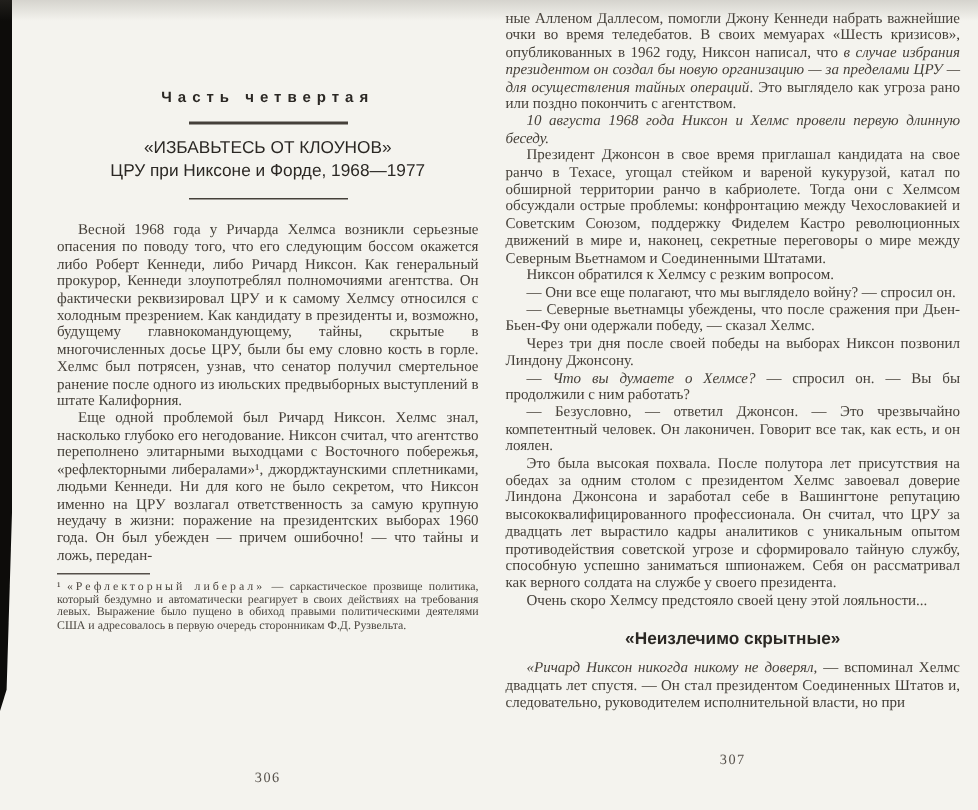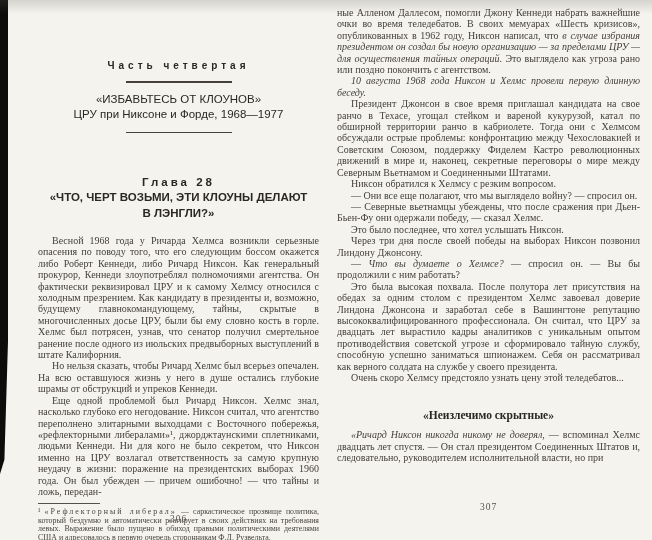--- a/index.html
+++ b/index.html
@@ -47,22 +47,22 @@
   .page-right .body-text{margin-top:7px;}
   .para{margin:0;text-indent:14px;}
   .para.no-indent{text-indent:0;}
   .it{font-style:italic;margin-top:32px;}
   .sp{letter-spacing:2px;}
 
   .footnote-rule{width:62px;height:1px;background:#55504a;margin:6px 0 4px 0;}
   .footnote{font-size:7.9px;line-height:8.5px;text-align:justify;color:#4a453e;margin:0;}
 
   .section-heading{
-    margin:26px 0 0 0;text-align:center;
-    font-family:Liberation Serif, serif;font-weight:bold;
+    margin:14px 0 0 0;text-align:center;
+    font-family:Liberation Sans, sans-serif;font-weight:bold;
     font-size:11.5px;color:#2b2824;line-height:13px;
   }
   .quote-block{margin-top:12px;}
 
   .page-number{
     position:absolute;left:0;right:0;text-align:center;
     font-size:9.5px;color:#55504a;letter-spacing:1px;
   }
   .page-left .page-number{top:514px;}
   .page-right .page-number{top:502px;}
@@ -73,51 +73,45 @@
 <div class="scan">
   <div class="edge-strip"></div>
 
   <div class="page page-left">
     <p class="part-heading">Часть четвертая</p>
     <div class="rule"></div>
     <p class="part-title">«ИЗБАВЬТЕСЬ ОТ КЛОУНОВ»</p>
     <p class="part-title">ЦРУ при Никсоне и Форде, 1968—1977</p>
     <div class="rule"></div>
 
-    <div class="chapter-block">
-      <p class="chapter-heading">Глава 28</p>
-      <p class="chapter-title">«ЧТО, ЧЕРТ ВОЗЬМИ, ЭТИ КЛОУНЫ ДЕЛАЮТ</p>
-      <p class="chapter-title">В ЛЭНГЛИ?»</p>
-    </div>
 
     <div class="body-text">
         <p class="para"><span>Весной 1968 года у Ричарда Хелмса возникли серьезные опасения по поводу того, что его следующим боссом окажется либо Роберт Кеннеди, либо Ричард Никсон. Как генеральный прокурор, Кеннеди злоупотреблял полномочиями агентства. Он фактически реквизировал ЦРУ и к самому Хелмсу относился с холодным презрением. Как кандидату в президенты и, возможно, будущему главнокомандующему, тайны, скрытые в многочисленных досье ЦРУ, были бы ему словно кость в горле. Хелмс был потрясен, узнав, что сенатор получил смертельное ранение после одного из июльских предвыборных выступлений в штате Калифорния.</span></p>
-        <p class="para"><span>Но нельзя сказать, чтобы Ричард Хелмс был всерьез опечален. На всю оставшуюся жизнь у него в душе остались глубокие шрамы от обструкций и упреков Кеннеди.</span></p>
         <p class="para"><span>Еще одной проблемой был Ричард Никсон. Хелмс знал, насколько глубоко его негодование. Никсон считал, что агентство переполнено элитарными выходцами с Восточного побережья, «рефлекторными либералами»¹, джорджтаунскими сплетниками, людьми Кеннеди. Ни для кого не было секретом, что Никсон именно на ЦРУ возлагал ответственность за самую крупную неудачу в жизни: поражение на президентских выборах 1960 года. Он был убежден — причем ошибочно! — что тайны и ложь, передан-</span></p>
       </div>
 
     <div class="footnote-rule"></div>
     <p class="footnote"><span>¹ </span><span class="sp">«Рефлекторный либерал»</span><span> — саркастическое прозвище политика, который бездумно и автоматически реагирует в своих действиях на требования левых. Выражение было пущено в обиход правыми политическими деятелями США и адресовалось в первую очередь сторонникам Ф.Д. Рузвельта.</span></p>
 
     <div class="page-number">306</div>
   </div>
 
   <div class="page page-right">
     <div class="body-text">
         <p class="para no-indent"><span>ные Алленом Даллесом, помогли Джону Кеннеди набрать важнейшие очки во время теледебатов. В своих мемуарах «Шесть кризисов», опубликованных в 1962 году, Никсон написал, что </span><span class="it">в случае избрания президентом он создал бы новую организацию — за пределами ЦРУ — для осуществления тайных операций</span><span>. Это выглядело как угроза рано или поздно покончить с агентством.</span></p>
         <p class="para"><span class="it">10 августа 1968 года Никсон и Хелмс провели первую длинную беседу.</span></p>
         <p class="para"><span>Президент Джонсон в свое время приглашал кандидата на свое ранчо в Техасе, угощал стейком и вареной кукурузой, катал по обширной территории ранчо в кабриолете. Тогда они с Хелмсом обсуждали острые проблемы: конфронтацию между Чехословакией и Советским Союзом, поддержку Фиделем Кастро революционных движений в мире и, наконец, секретные переговоры о мире между Северным Вьетнамом и Соединенными Штатами.</span></p>
         <p class="para"><span>Никсон обратился к Хелмсу с резким вопросом.</span></p>
         <p class="para"><span>— Они все еще полагают, что мы выглядело войну? — спросил он.</span></p>
         <p class="para"><span>— Северные вьетнамцы убеждены, что после сражения при Дьен-Бьен-Фу они одержали победу, — сказал Хелмс.</span></p>
-        <p class="para"><span>Это было последнее, что хотел услышать Никсон.</span></p>
         <p class="para"><span>Через три дня после своей победы на выборах Никсон позвонил Линдону Джонсону.</span></p>
         <p class="para"><span>— </span><span class="it">Что вы думаете о Хелмсе?</span><span> — спросил он. — Вы бы продолжили с ним работать?</span></p>
+        <p class="para"><span>— Безусловно, — ответил Джонсон. — Это чрезвычайно компетентный человек. Он лаконичен. Говорит все так, как есть, и он лоялен.</span></p>
         <p class="para"><span>Это была высокая похвала. После полутора лет присутствия на обедах за одним столом с президентом Хелмс завоевал доверие Линдона Джонсона и заработал себе в Вашингтоне репутацию высококвалифицированного профессионала. Он считал, что ЦРУ за двадцать лет вырастило кадры аналитиков с уникальным опытом противодействия советской угрозе и сформировало тайную службу, способную успешно заниматься шпионажем. Себя он рассматривал как верного солдата на службе у своего президента.</span></p>
-        <p class="para"><span>Очень скоро Хелмсу предстояло узнать цену этой теледебатов...</span></p>
+        <p class="para"><span>Очень скоро Хелмсу предстояло своей цену этой лояльности...</span></p>
       </div>
 
     <p class="section-heading">«Неизлечимо скрытные»</p>
 
     <div class="body-text quote-block">
         <p class="para"><span class="it">«Ричард Никсон никогда никому не доверял,</span><span> — вспоминал Хелмс двадцать лет спустя. — Он стал президентом Соединенных Штатов и, следовательно, руководителем исполнительной власти, но при</span></p>
       </div>
 
     <div class="page-number">307</div>
   </div>

